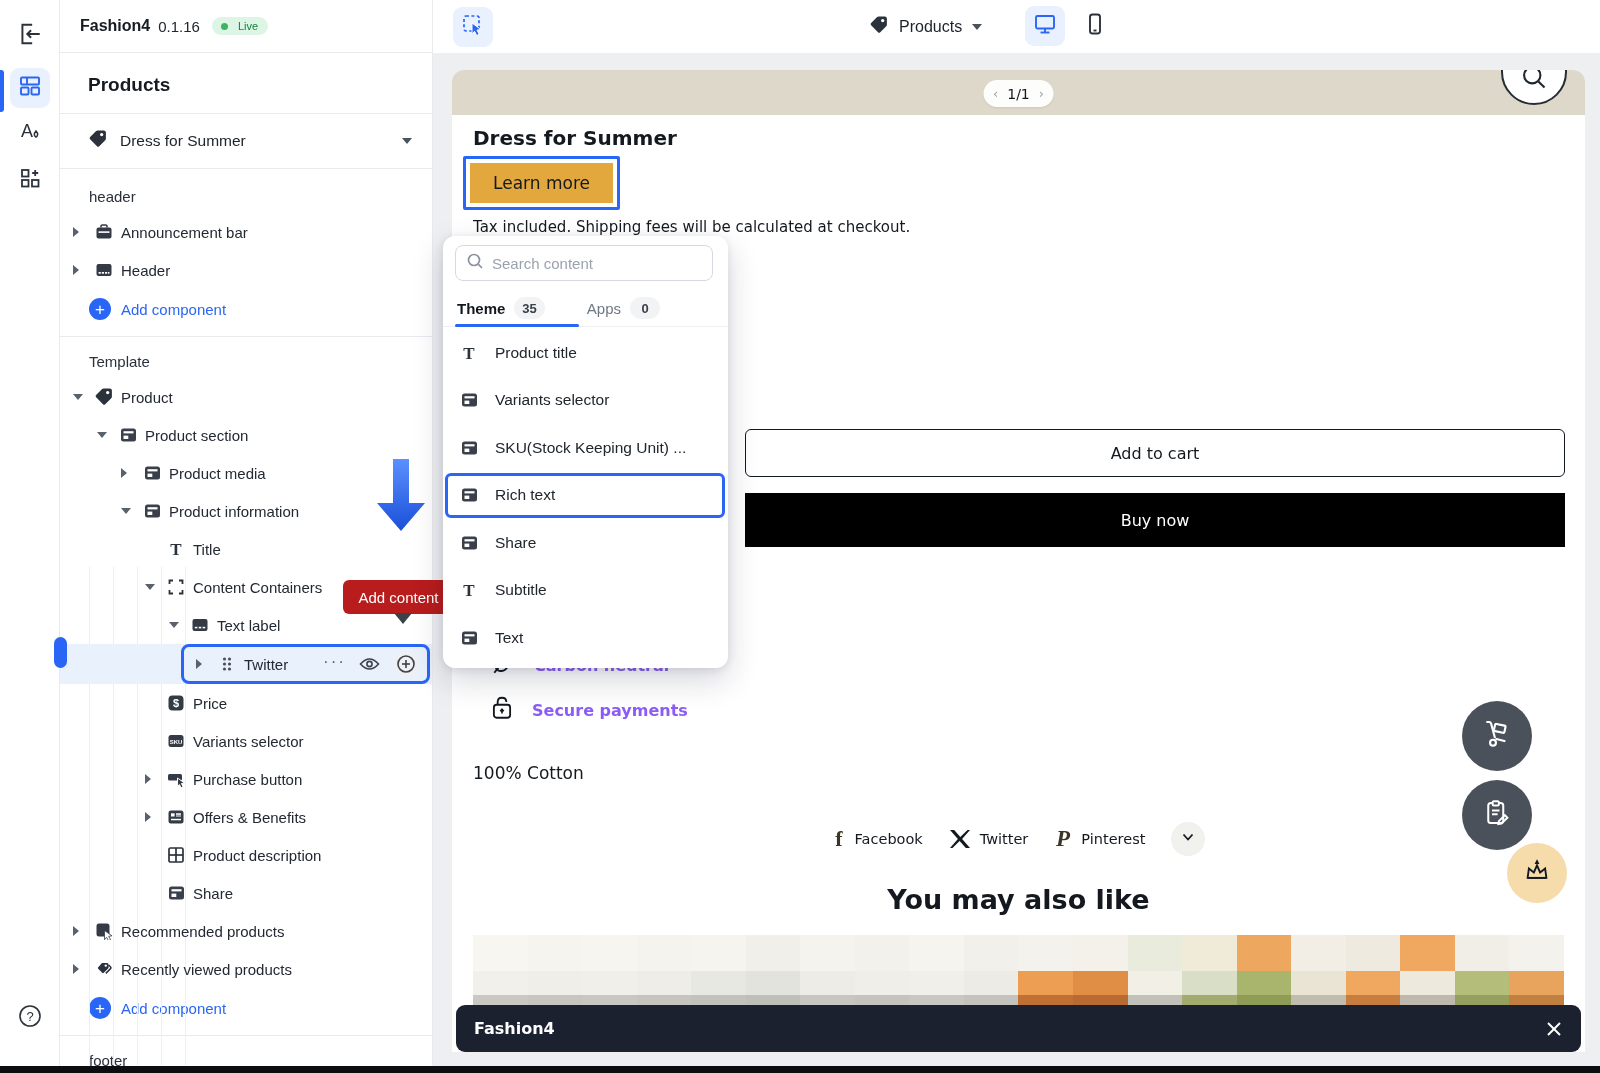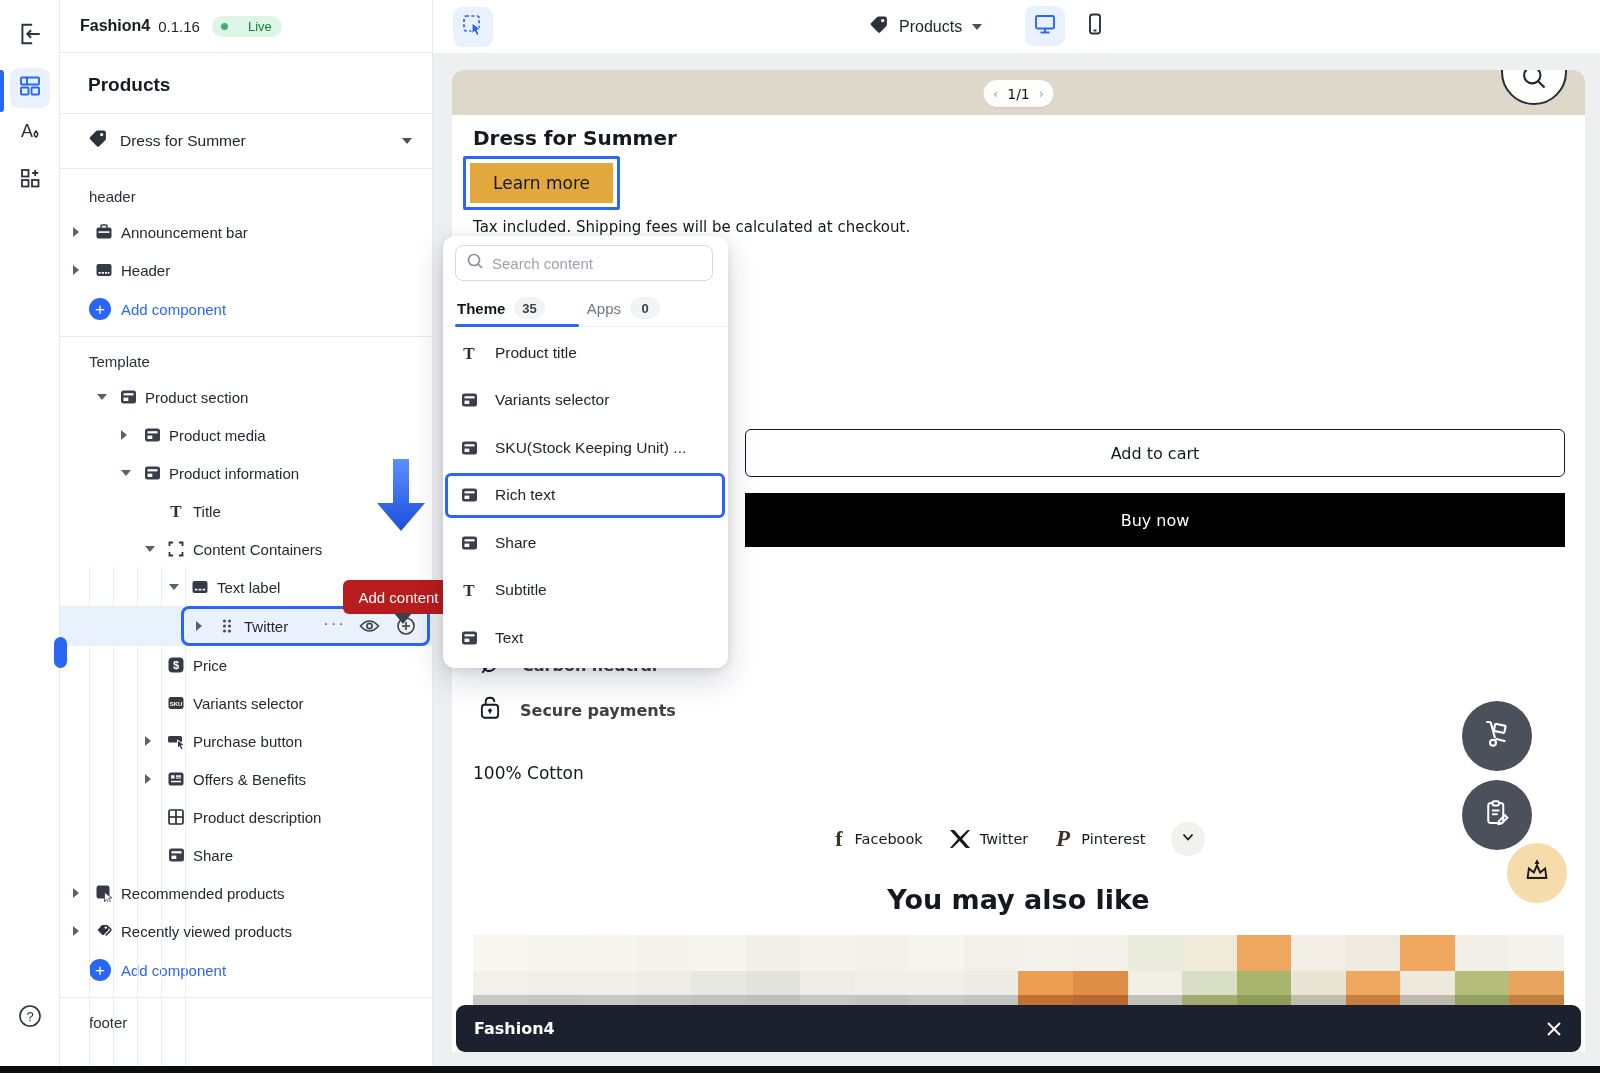--- a/index.html
+++ b/index.html
@@ -13,21 +13,21 @@
   .rail-btn.sel { background:#e9f1fe; }
   .rail-exit { position:absolute; top:10px; left:10px; }
   .rail-nav { position:absolute; top:62px; left:0; width:60px; }
   .rail-help { position:absolute; bottom:22px; left:10px; }
 
   
   .sidebar { position:absolute; left:60px; top:0; width:373px; height:1066px; background:#fff; border-right:1px solid #e8eaee; z-index:5; }
   .sb-header { height:53px; border-bottom:1px solid #e8eaee; display:flex; align-items:center; padding-left:20px; gap:8px; }
   .sb-appname { font-size:16px; font-weight:bold; color:#161b22; }
   .sb-version { font-size:15px; color:#20262e; }
-  .live-badge { display:inline-flex; align-items:center; gap:20px; background:#ddf5e5; color:#17803d; font-size:13px; border-radius:12px; padding:3px 10px 3px 9px; margin-left:4px; }
+  .live-badge { display:inline-flex; align-items:center; gap:10px; background:#ddf5e5; color:#17803d; font-size:11px; border-radius:12px; padding:3px 10px 3px 9px; margin-left:4px; }
   .live-dot { width:7px; height:7px; border-radius:50%; background:#3fb460; }
   .panel-title { font-size:19px; font-weight:bold; color:#161b22; padding:21px 0 17px 28px; }
   .hr { border-top:1px solid #e8eaee; }
   .prod-select { height:55px; display:flex; align-items:center; padding:0 20px 0 28px; gap:12px; border-bottom:1px solid #e8eaee; cursor:pointer; }
   .prod-select-label { font-size:15.5px; color:#20262e; flex:1; }
   .caret-dn-sm { width:0; height:0; border-left:5px solid transparent; border-right:5px solid transparent; border-top:6px solid #4a525c; }
 
   
   .tree { position:relative; padding-top:10px; }
   .guides { position:absolute; top:398px; left:0; height:498px; width:100%; pointer-events:none; }
@@ -68,21 +68,21 @@
   .page-pill { position:absolute; left:50%; transform:translateX(-50%); top:10px; height:27px; background:#fdfdfc; border-radius:14px; display:flex; align-items:center; gap:9px; padding:0 10px; font-size:14px; color:#14181f; box-shadow:0 1px 2px rgba(0,0,0,.08); }
   .pg-chev { color:#9aa0a8; font-size:13px; }
   .zoom-circle { position:absolute; left:1049px; top:-31px; width:66px; height:66px; border-radius:50%; background:#fff; border:2px solid #272d35; display:flex; align-items:flex-end; justify-content:center; padding-bottom:8px; }
 
   .pv-title { position:absolute; left:21px; top:56px; font-size:20px; font-weight:bold; color:#14181f; }
   .learn-wrap { position:absolute; left:11px; top:86px; border:3px solid #2a66f5; border-radius:2px; padding:4px; background:#fff; }
   .learn-btn { background:#e2a83e; color:#14181f; font-size:17px; padding:10px 23px; border:none; font-family:inherit; cursor:pointer; }
   .tax-note { position:absolute; left:21px; top:148px; font-size:15px; color:#14181f; }
   .atc-btn { position:absolute; left:293px; right:20px; top:359px; height:48px; background:#fff; border:1px solid #14181f; border-radius:6px; display:flex; align-items:center; justify-content:center; font-size:16px; color:#14181f; cursor:pointer; }
   .buy-btn { position:absolute; left:293px; right:20px; top:423px; height:54px; background:#000; color:#fff; display:flex; align-items:center; justify-content:center; font-size:16px; cursor:pointer; }
-  .perk-row { position:absolute; left:26px; display:flex; align-items:center; gap:18px; font-size:16px; font-weight:bold; color:#404040; }
+  .perk-row { position:absolute; left:38px; display:flex; align-items:center; gap:18px; font-size:16px; font-weight:bold; color:#8b5cf6; }
   .material { position:absolute; left:21px; top:693px; font-size:17px; color:#14181f; }
   .share-row { position:absolute; left:0; right:0; top:752px; display:flex; align-items:center; justify-content:center; gap:26px; }
   .share-item { display:flex; align-items:center; gap:9px; font-size:14.5px; color:#14181f; cursor:pointer; }
   .share-more { width:34px; height:34px; border-radius:50%; background:#f1f1ee; display:flex; align-items:center; justify-content:center; cursor:pointer; }
   .also-like { position:absolute; left:0; right:0; top:814px; text-align:center; font-size:27px; font-weight:bold; color:#14181f; }
   .mosaic { position:absolute; left:21px; right:21px; top:865px; }
   .mosaic-row { display:flex; }
   .mosaic-row > div { flex:1; }
   .pv-bottom-bar { position:absolute; left:4px; right:4px; top:935px; height:47px; background:#1c2130; border-radius:9px; display:flex; align-items:center; padding:0 18px; }
   .pv-brand { color:#fff; font-weight:bold; font-size:16px; }
@@ -212,20 +212,30 @@
             </svg>
           </span>
           <span class="tlabel">Header</span>
         </div>
         <div class="trow-add" style="padding-left: 29px;">
           <span class="add-circ">+</span>
           <span class="tlabel">Add component</span>
         </div>
         <div class="tree-divider"></div>
         <div class="tree-label">Template</div>
+        <div class="trow" style="padding-left: 13px;">
+          <span class="caret caret-down"></span>
+          <span class="ticon">
+            <svg width="20" height="20" viewBox="0 0 18 18">
+              <path d="M1.9 7.3 L7.3 1.9 Q7.9 1.3 8.7 1.3 H14.2 Q16.1 1.3 16.1 3.2 V8.7 Q16.1 9.5 15.5 10.1 L10.1 15.5 Q9.1 16.5 8.1 15.5 L1.9 9.3 Q0.9 8.3 1.9 7.3 Z" fill="#2b323c"></path>
+              <circle cx="12.3" cy="5" r="1.5" fill="#fff"></circle>
+            </svg>
+          </span>
+          <span class="tlabel">Product</span>
+        </div>
         <div class="trow" style="padding-left: 37px;">
           <span class="caret caret-down"></span>
           <span class="ticon">
             <svg width="19" height="18" viewBox="0 0 18 18">
               <rect x="1.5" y="2.5" width="15" height="13" rx="2.5" fill="#39404b"></rect>
               <rect x="4" y="5.2" width="10" height="2.2" fill="#fff"></rect>
               <rect x="4" y="9.6" width="4.8" height="3.4" fill="#fff"></rect>
             </svg>
           </span>
           <span class="tlabel">Product section</span>

